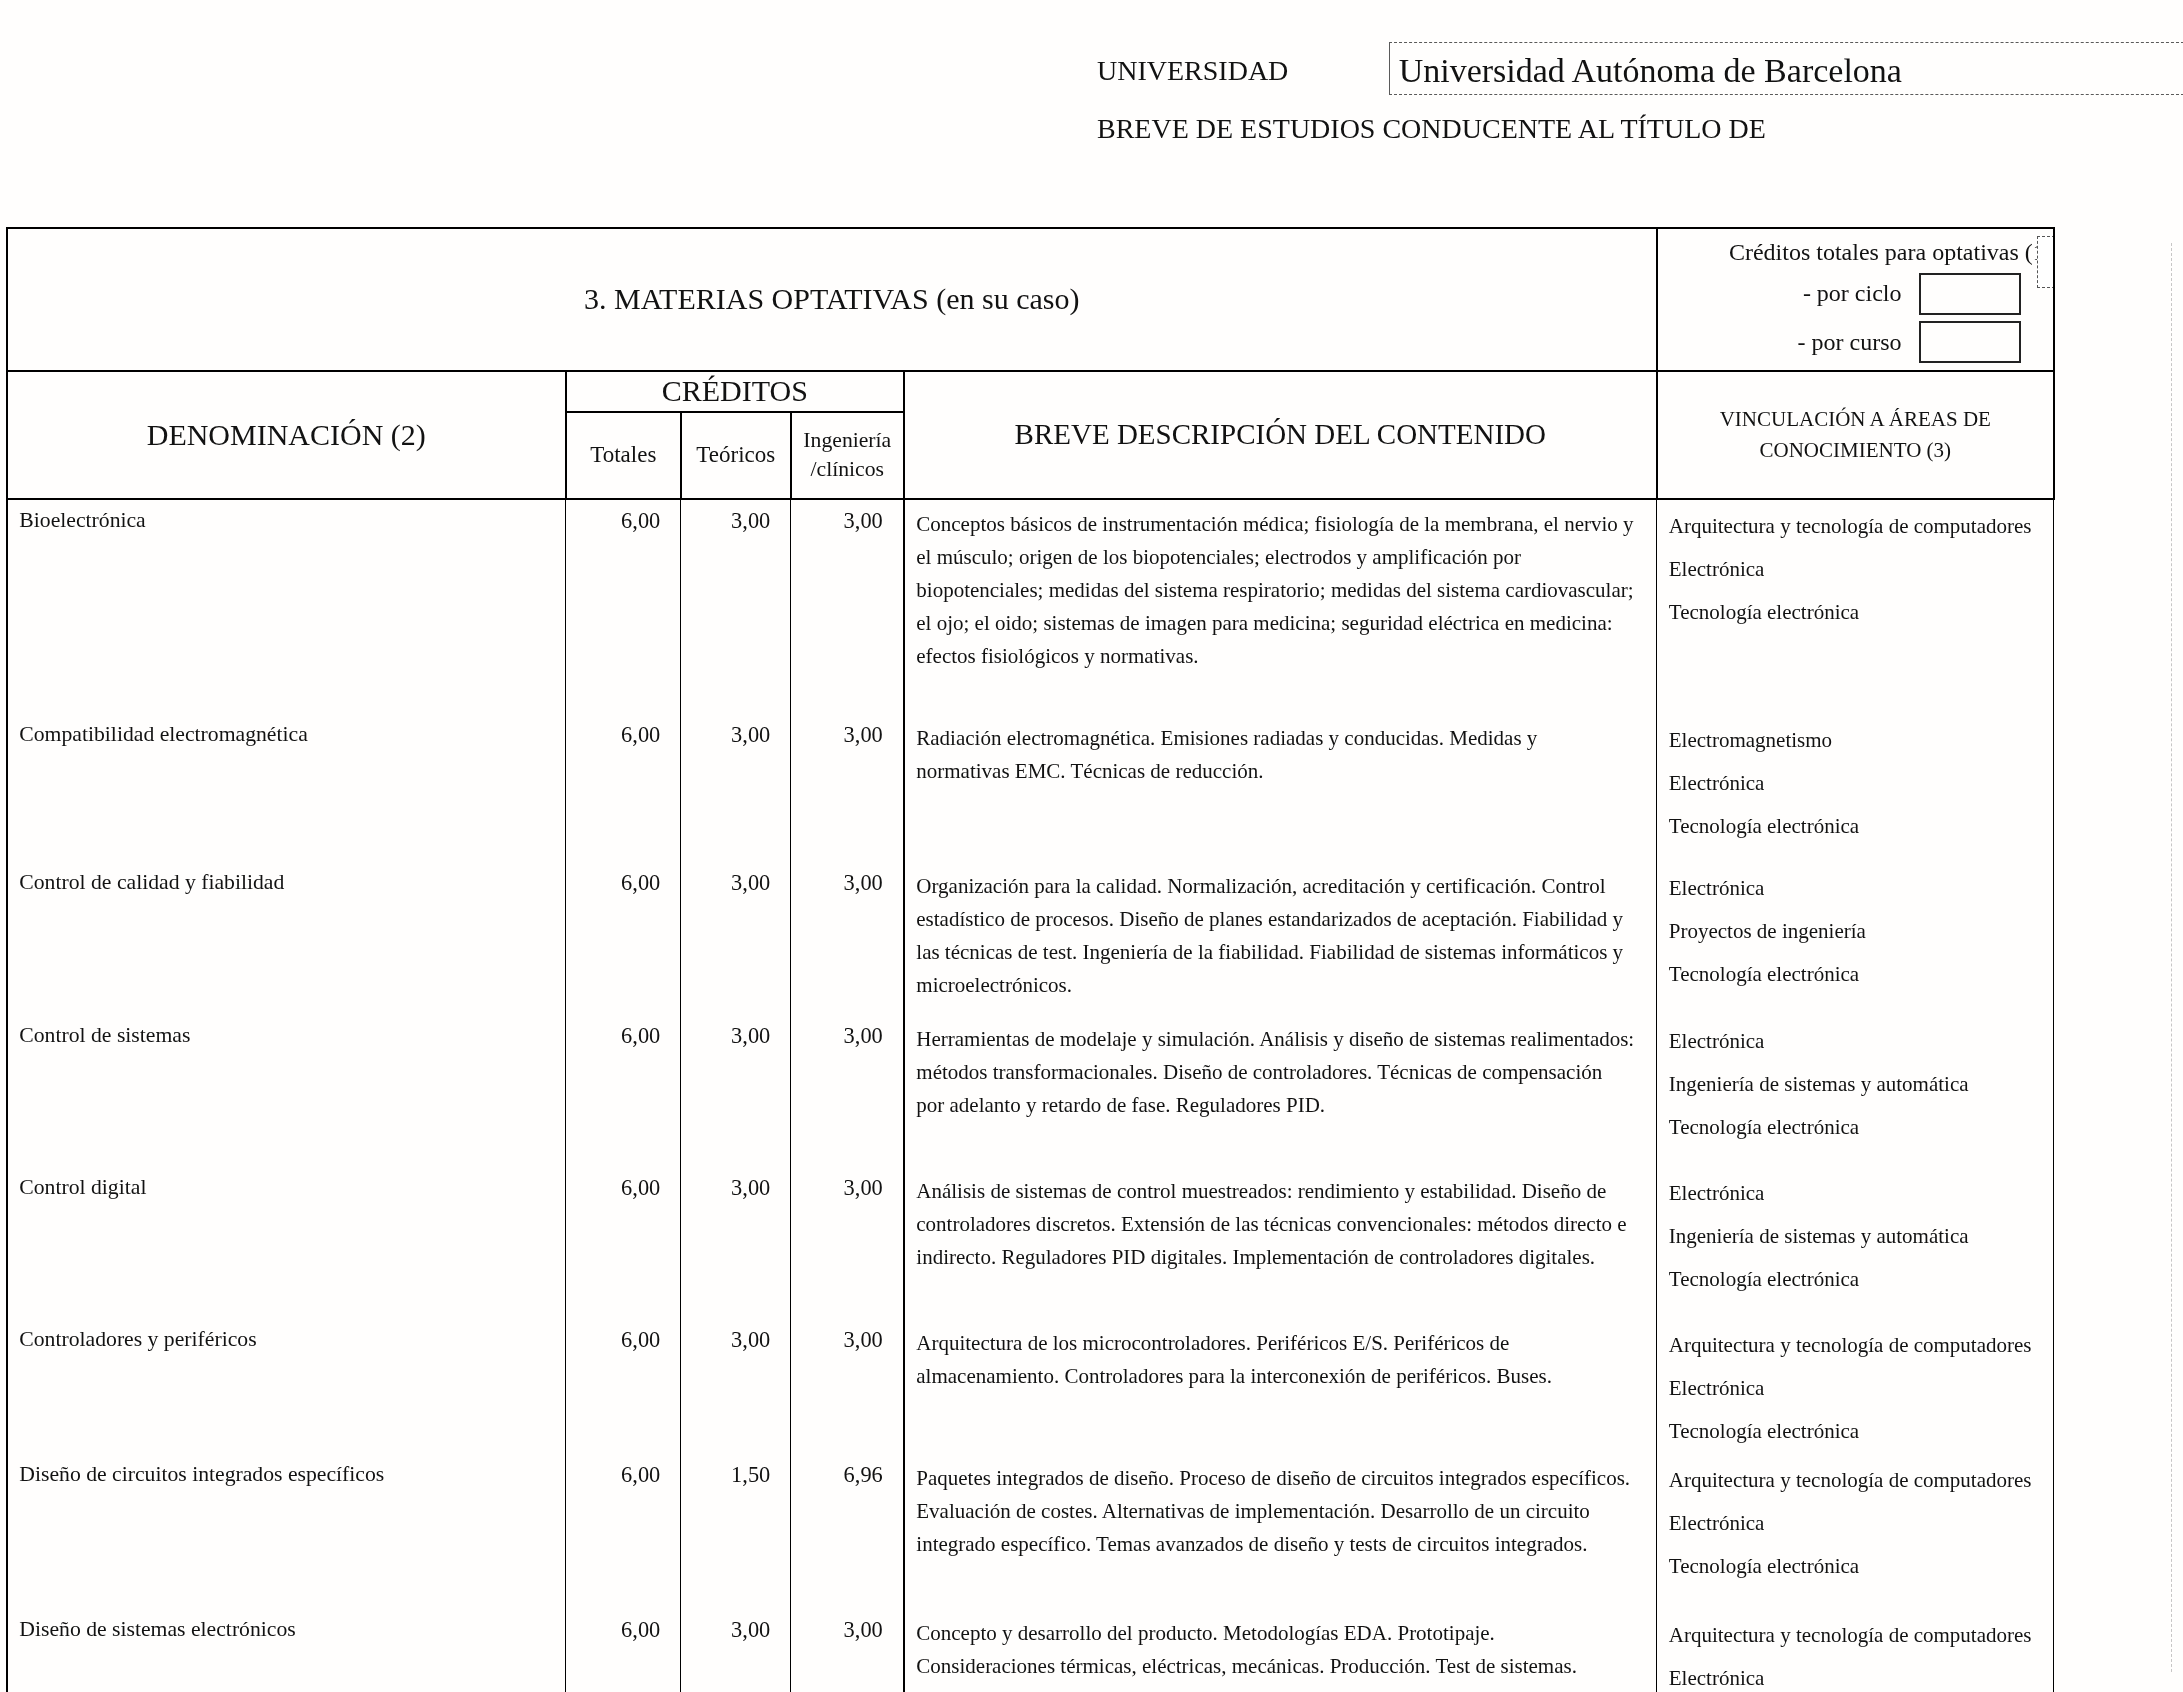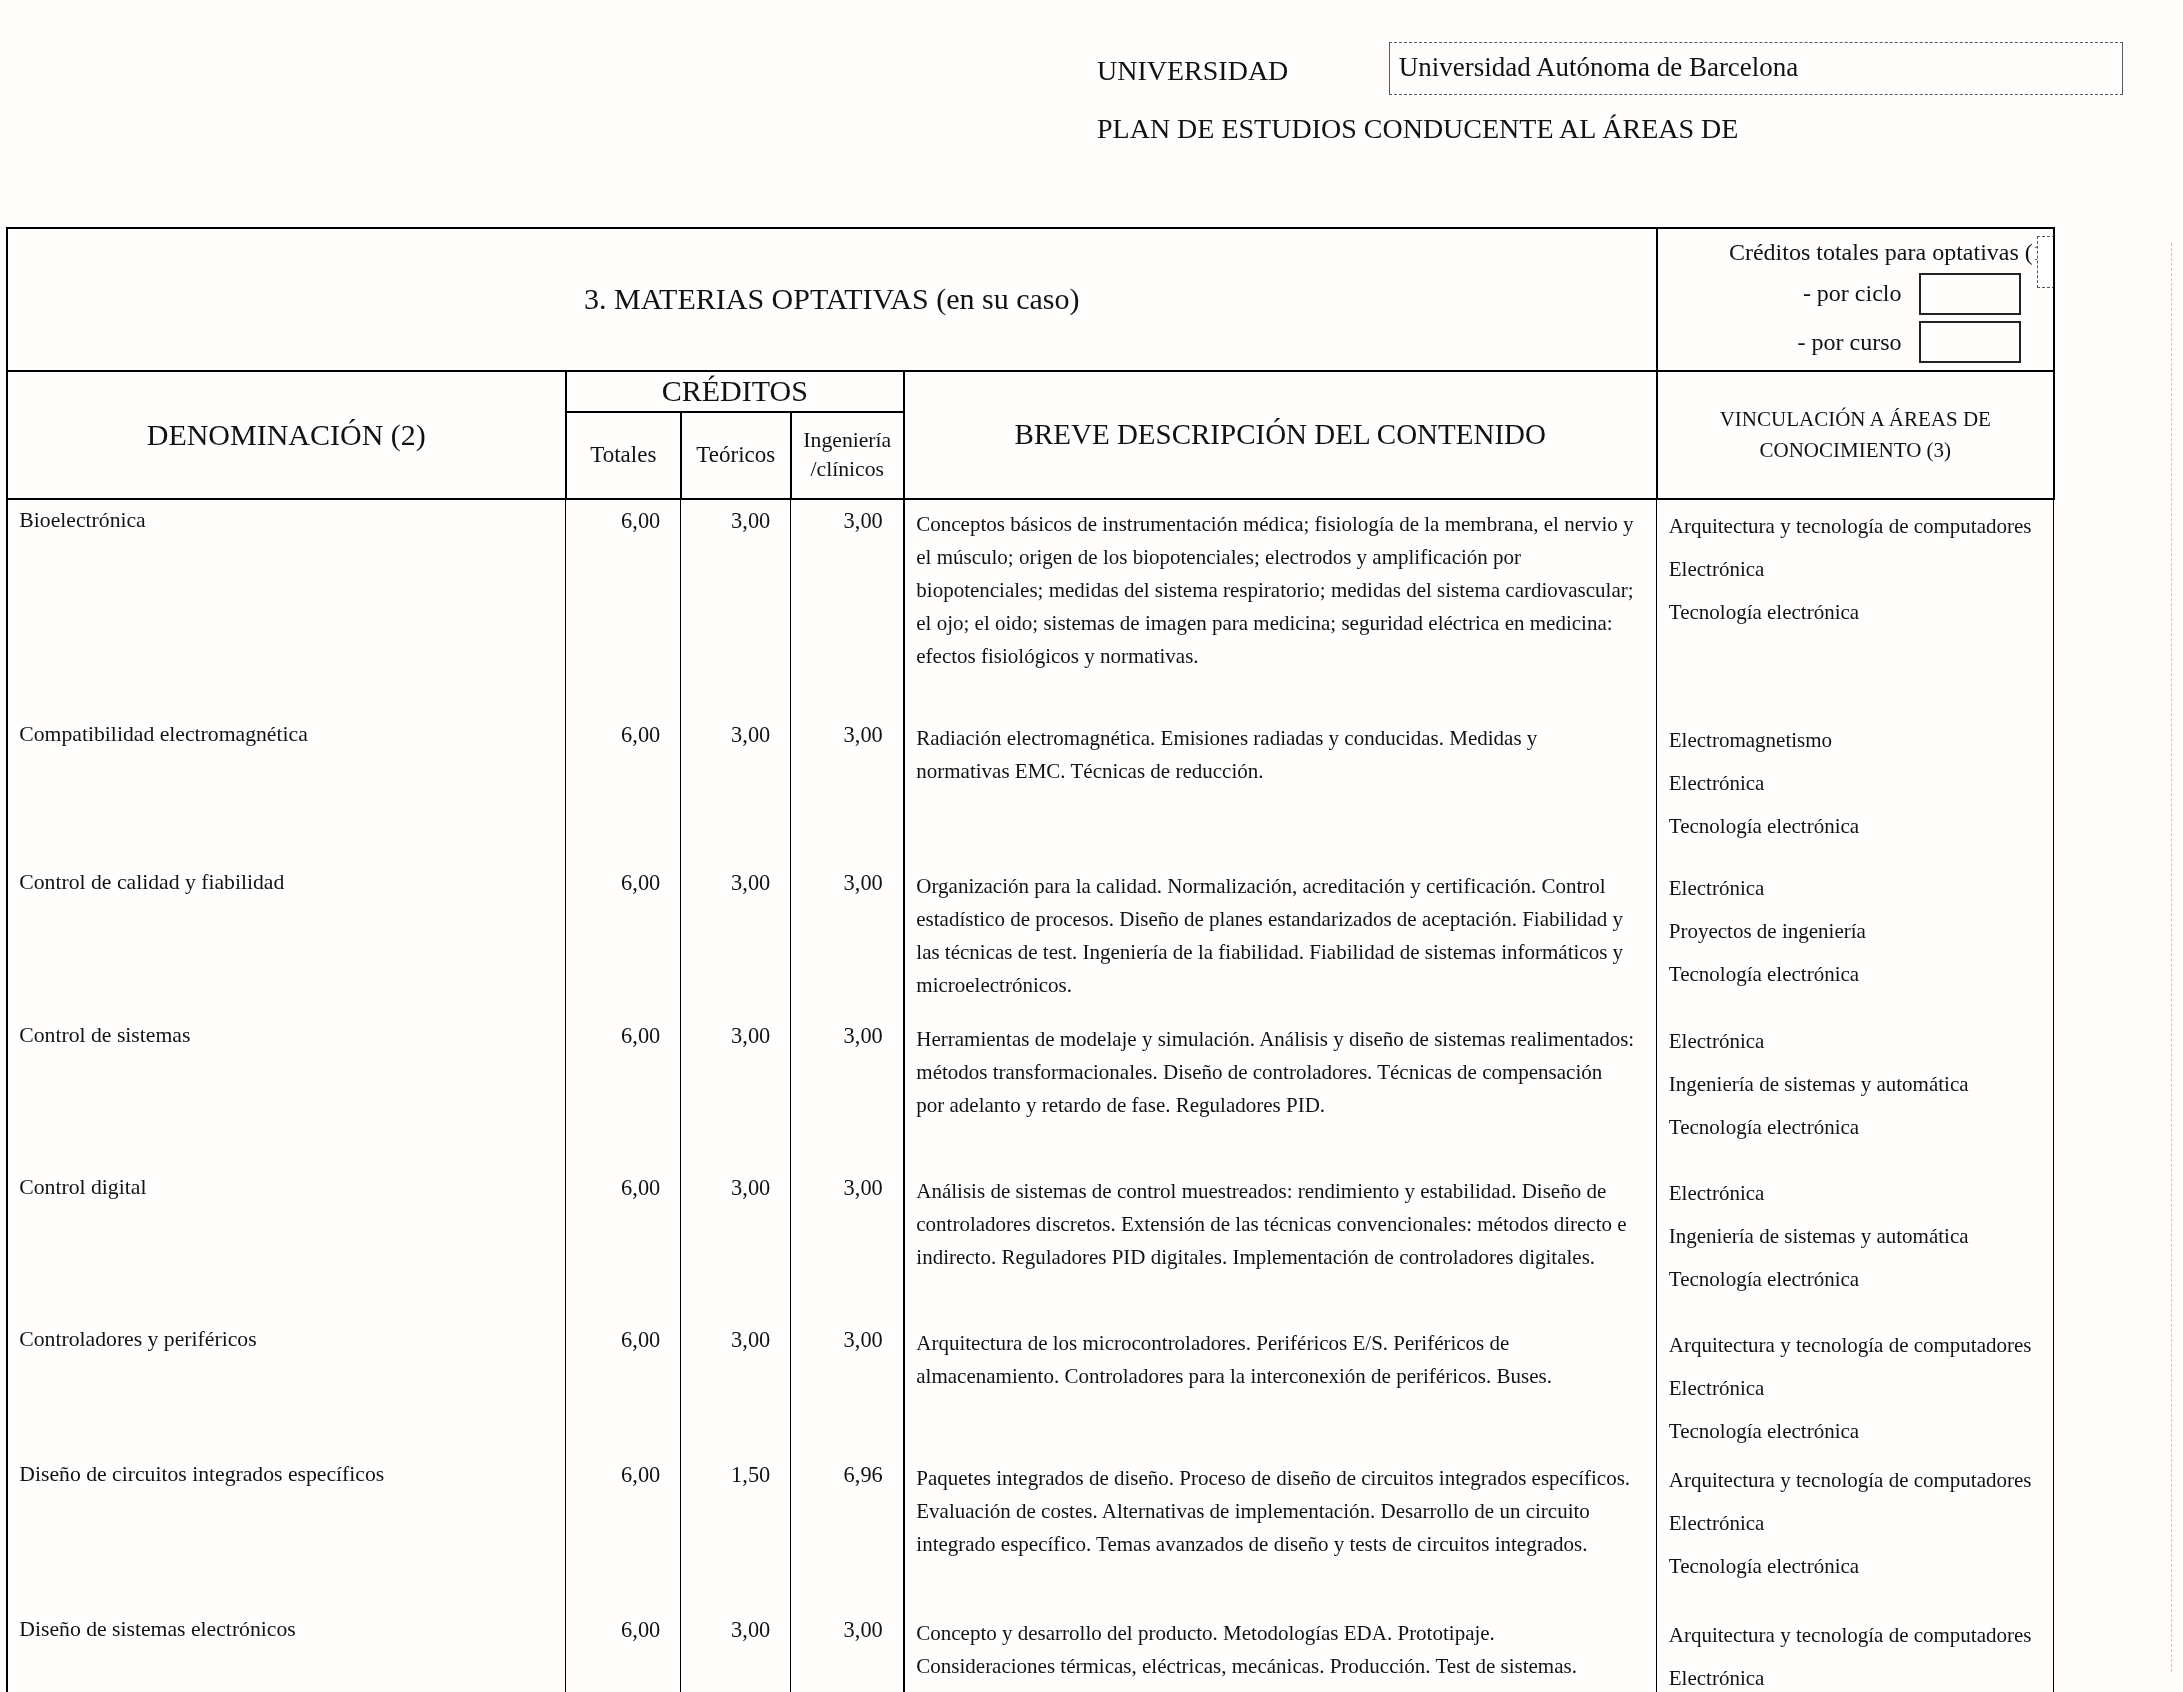--- a/index.html
+++ b/index.html
@@ -6,23 +6,23 @@
   .canvas{
     position:relative;width:2183px;height:1692px;overflow:hidden;
     background:#fffefd;color:#121212;
     font-family:"Liberation Serif","DejaVu Serif",serif;
   }
   
   .annex-line{position:absolute;left:19px;top:5.8px;font-size:27px;white-space:nowrap;}
   .annex-bold{font-weight:bold;}
   .uni-label{position:absolute;left:1097px;top:55px;font-size:28px;}
   .uni-box{
-    position:absolute;left:1389px;top:42px;width:734px;height:53px;
+    position:absolute;left:1389px;top:42px;width:795px;height:53px;
     border:1.4px #5a5a5a;border-style:dashed solid;box-sizing:border-box;
-    font-size:27px;padding:8.7px 5.8px 0 8.7px;overflow:hidden;white-space:nowrap;
+    font-size:34px;padding:8.7px 5.8px 0 8.7px;overflow:hidden;white-space:nowrap;
   }
   .plan-label{position:absolute;left:1097px;top:113px;font-size:28px;white-space:nowrap;}
   .titulo-box{
     position:absolute;left:1088px;top:147px;width:1087px;height:59px;
     border:1.4px #5a5a5a;border-style:dashed solid;box-sizing:border-box;
     font-size:27px;padding:10px 5.8px 0 10px;overflow:hidden;white-space:nowrap;
   }
   
   table.main{
     position:absolute;left:5.8px;top:227px;width:2047px;
@@ -74,21 +74,21 @@
 <body>
 
 <div class="canvas">
 
 
   <div class="uni-label">UNIVERSIDAD</div>
   <div class="uni-box">
     <span>Universidad Autónoma de Barcelona</span>
   </div>
 
-  <div class="plan-label">PLAN DE ESTUDIOS CONDUCENTE AL ÁREAS DE</div>
+  <div class="plan-label">BREVE DE ESTUDIOS CONDUCENTE AL TÍTULO DE</div>
 
   <table class="main">
     <colgroup>
       <col style="width:559px">
         <col style="width:115px">
         <col style="width:110px">
       <col style="width:113px">
         <col style="width:753px">
         <col style="width:397px">
     </colgroup>

